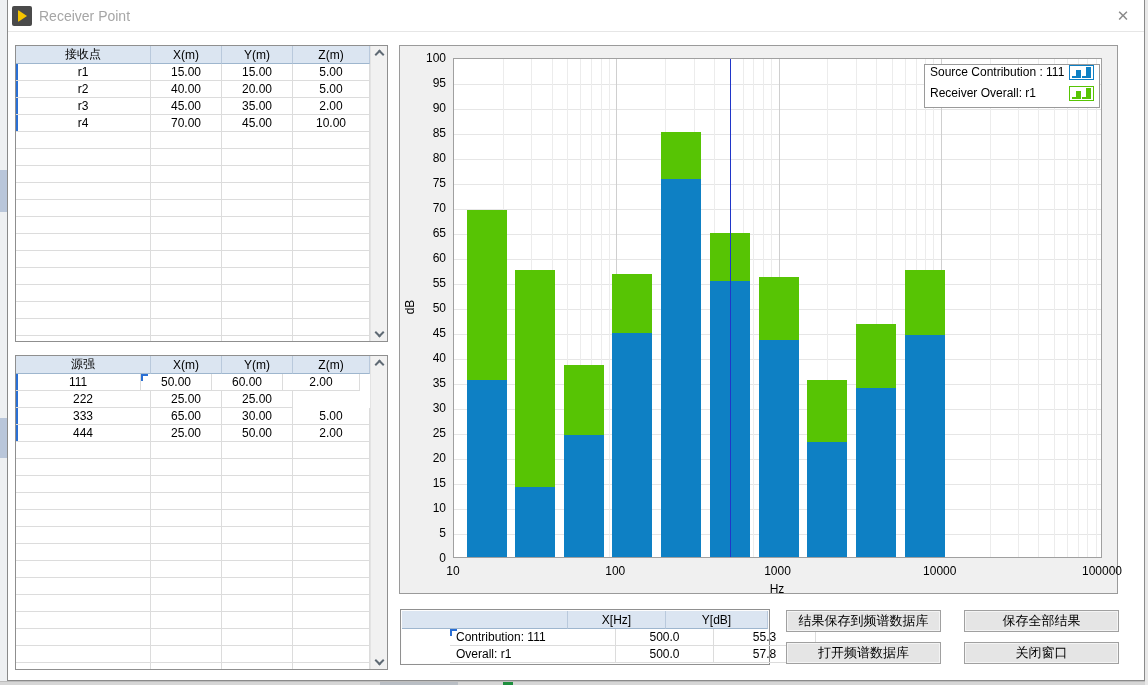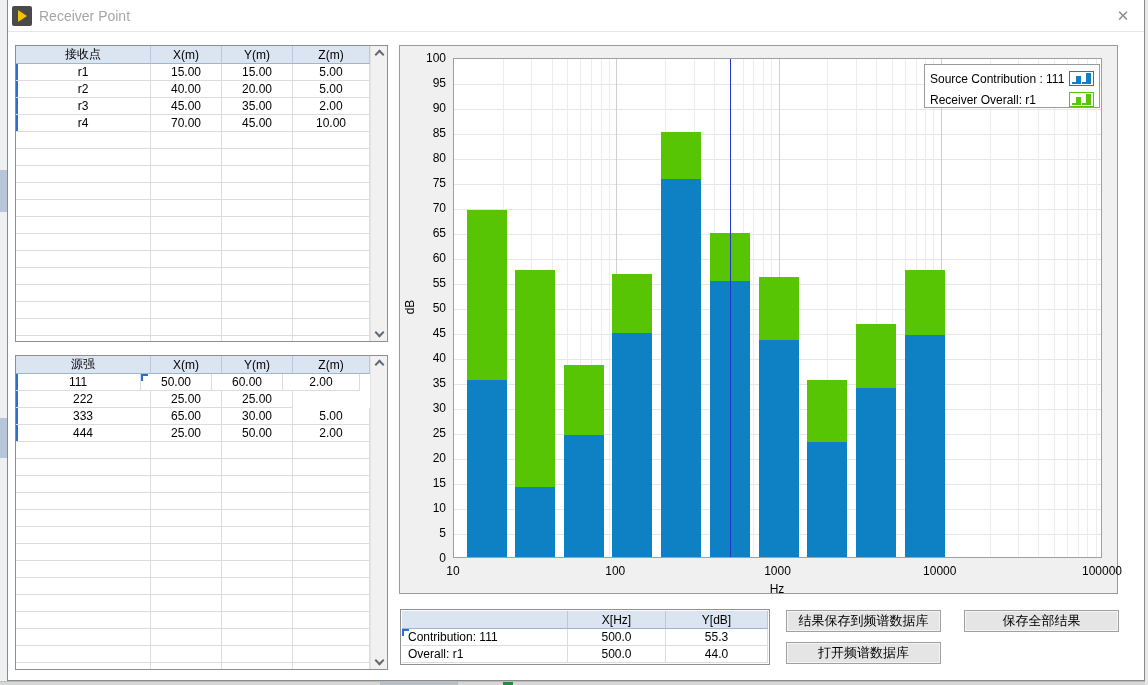--- a/index.html
+++ b/index.html
@@ -51,31 +51,31 @@
   .gl-h { position:absolute; left:0; right:0; height:1px; background:#e6e6e6; }
   .gl-v { position:absolute; top:0; bottom:0; width:1px; background:#ececec; }
   .gl-v.major { background:#cfcfcf; }
   .bar { position:absolute; bottom:0; width:40px; }
   .cursor-line { position:absolute; top:0; bottom:0; width:1px; }
   .ytick { position:absolute; width:40px; left:6px; text-align:right; font-size:12px; height:15px; line-height:15px; color:#000; }
   .xtick { position:absolute; width:80px; text-align:center; font-size:12px; color:#000; top:518px; }
   .axis-y { position:absolute; left:-5px; top:254px; width:30px; text-align:center; font-size:12px; transform:rotate(-90deg); color:#000; }
   .axis-x { position:absolute; left:362px; top:536px; width:30px; text-align:center; font-size:12px; color:#000; }
   .legend { position:absolute; left:524px; top:18px; width:176px; background:#ffffff; border:1px solid #9a9a9a; }
-  .legend-row { height:21px; display:flex; align-items:flex-end; justify-content:space-between; padding:0 5px; font-size:12px; }
+  .legend-row { height:21px; display:flex; align-items:flex-start; justify-content:space-between; padding:0 5px; font-size:12px; }
   .glyph { width:25px; height:15px; border-width:1px; border-style:solid; background:#fff;
            display:flex; align-items:flex-end; justify-content:space-between; padding:1px 2px; }
   .glyph i { display:block; }
   .glyph .d { width:4px; height:2px; }
   .glyph .b1 { width:5px; height:8px; }
   .glyph .b2 { width:5px; height:11px; }
 
   
   .cursor-box { position:absolute; left:392px; top:609px; width:370px; height:56px; border:1px solid #909090; background:#fdfdfd; padding:1px; }
-  .cursor-box .tcell.lefty { justify-content:flex-start; padding-left:6px; }
+  .cursor-box .tcell.lefty { justify-content:flex-start; padding-left:6px;margin-left:48px; }
 
   
   .btn { position:absolute; height:22px; background:#e5e5e5; border:1px solid #a0a0a0; box-shadow:inset 0 0 0 1px #f4f4f4;
          display:flex; align-items:center; justify-content:center; font-size:13px; color:#000; cursor:default; }
   .btn1 { left:778px; top:610px; width:155px; }
   .btn2 { left:956px; top:610px; width:155px; }
   .btn3 { left:778px; top:642px; width:155px; }
   .btn4 { left:956px; top:642px; width:155px; }
 </style>
 </head>
@@ -482,22 +482,23 @@
             <div class="tcell" style="width: 102px;">Y[dB]</div>
           </div>
           <div class="trow">
             <div class="tcell lefty" style="width: 166px;">Contribution: 111<span class="corner"></span></div>
             <div class="tcell" style="width: 98px;">500.0</div>
             <div class="tcell" style="width: 102px;">55.3</div>
           </div>
           <div class="trow">
             <div class="tcell lefty" style="width: 166px;">Overall: r1</div>
             <div class="tcell" style="width: 98px;">500.0</div>
-            <div class="tcell" style="width: 102px;">44.0</div>
+            <div class="tcell" style="width: 102px;">57.8</div>
           </div>
         </div>
     </div>
 
     <div class="btn btn1">结果保存到频谱数据库</div>
     <div class="btn btn2">保存全部结果</div>
     <div class="btn btn3">打开频谱数据库</div>
+    <div class="btn btn4">关闭窗口</div>
   </div>
 </div>
 
 </body></html>

